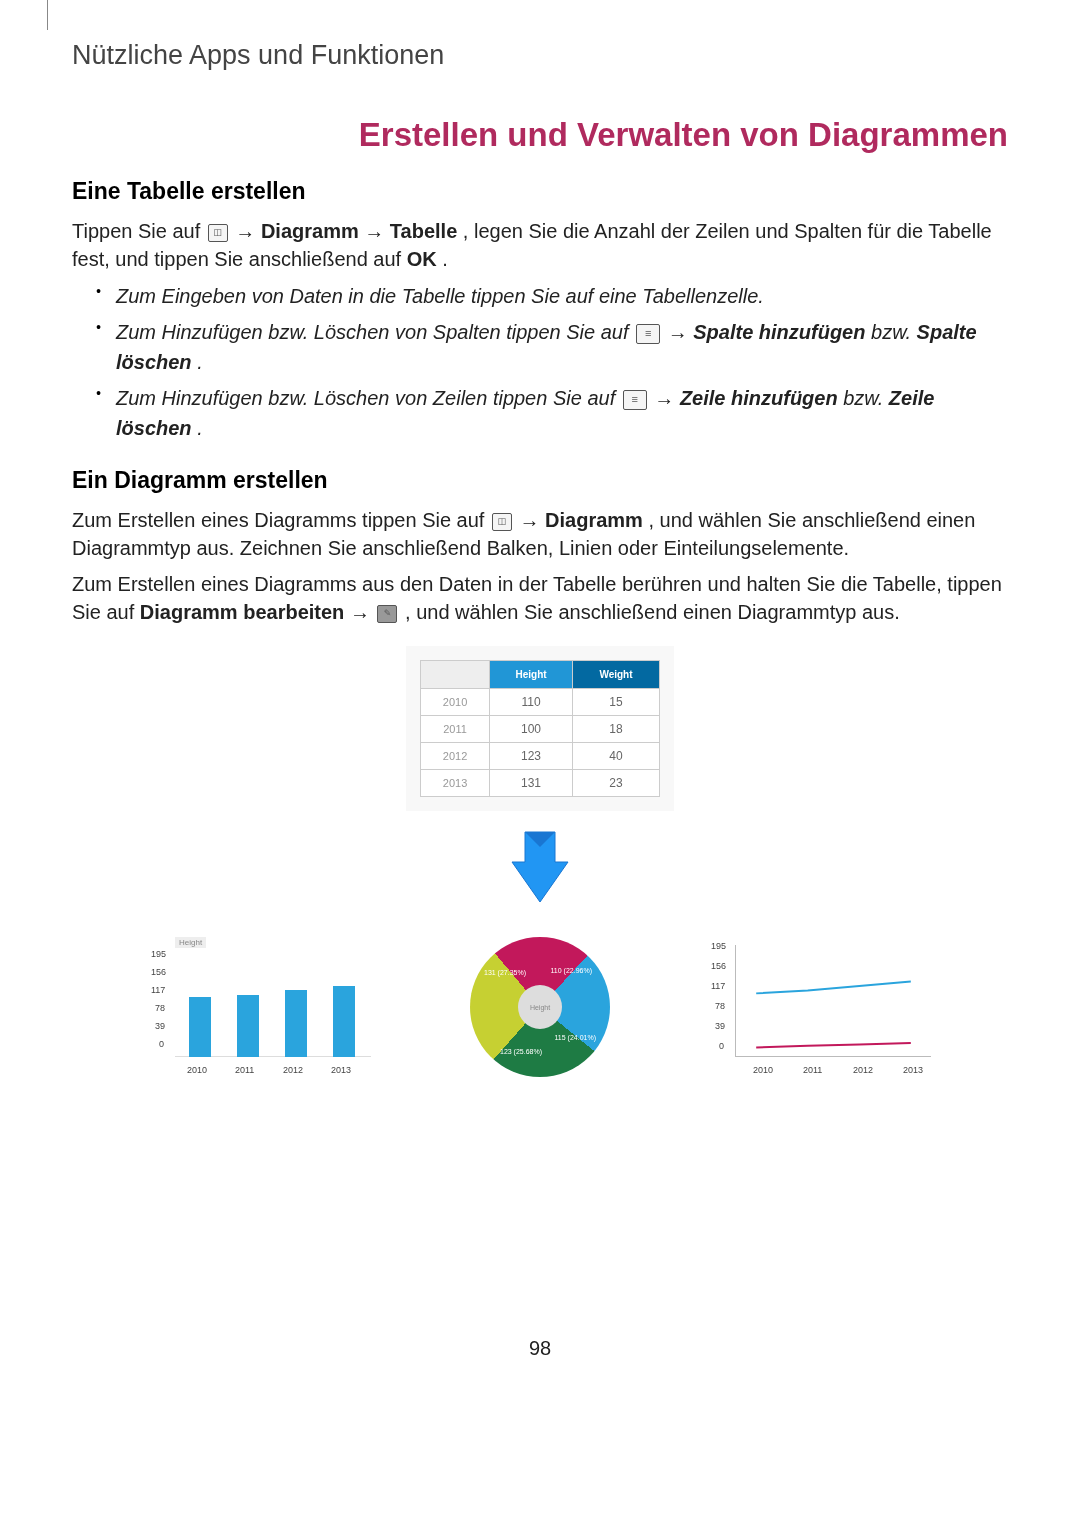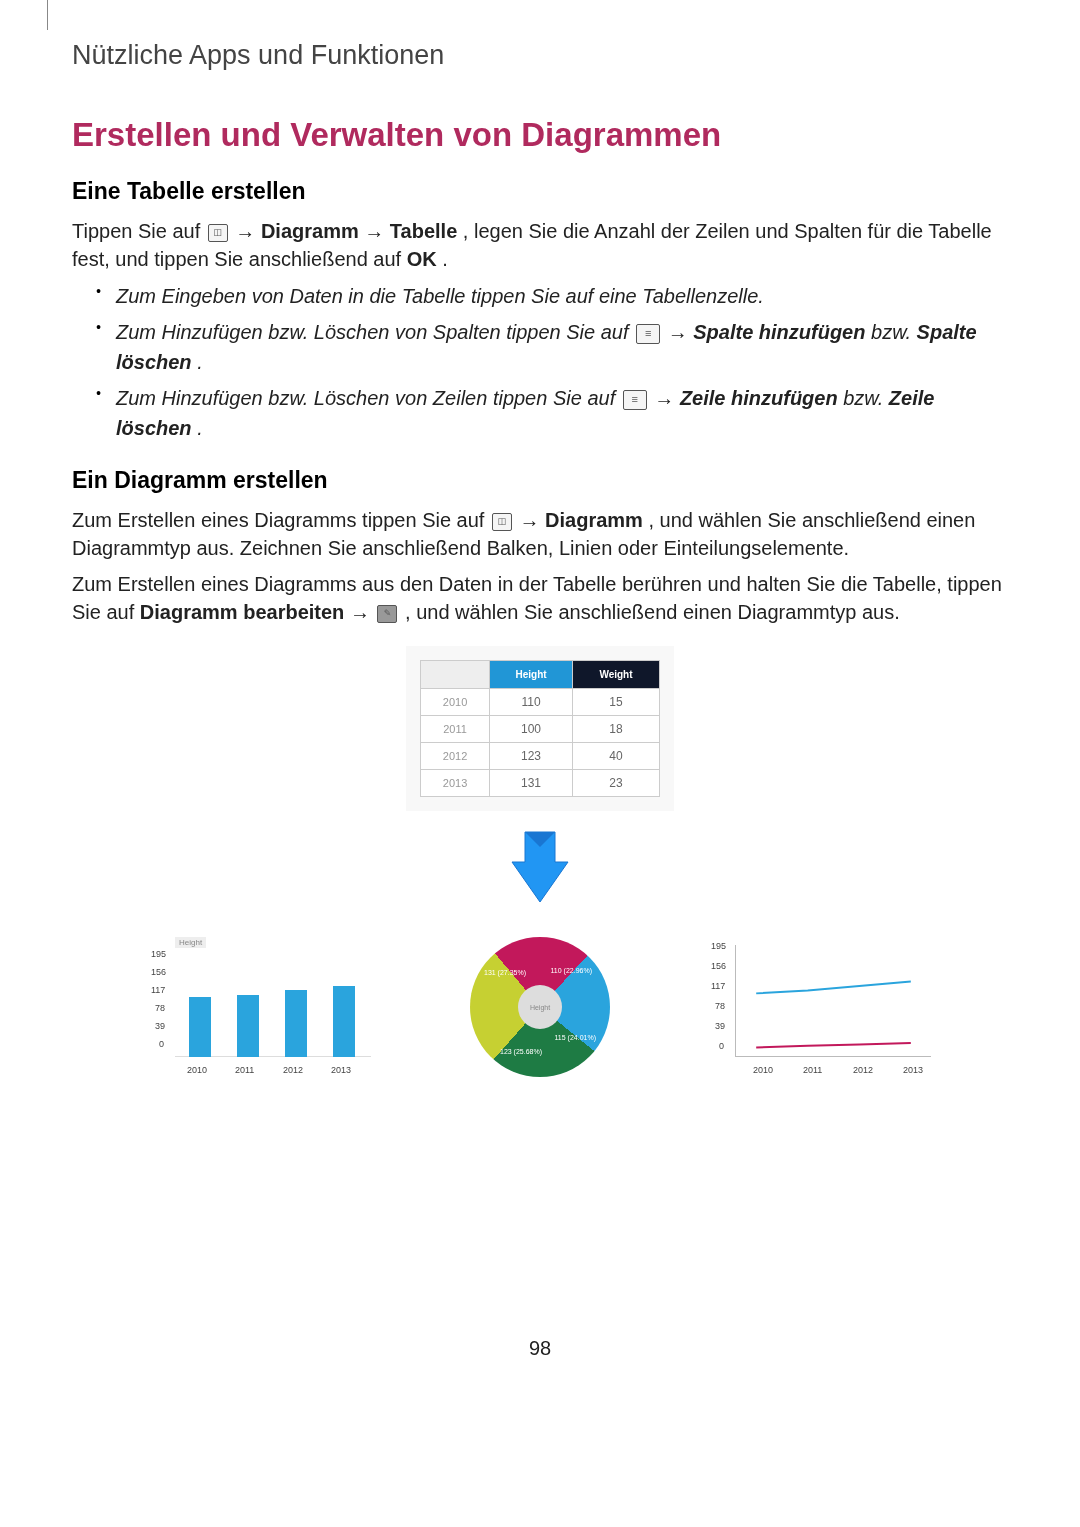--- a/index.html
+++ b/index.html
@@ -26,20 +26,21 @@
     font-size: 27px;
     color: #444;
     margin-bottom: 45px;
     font-weight: 400;
   }
   h1 {
     color: #b02a5e;
     font-size: 33px;
     font-weight: 600;
     margin: 0 0 16px 0;
+    text-align: right;
   }
   h2 {
     color: #000;
     font-size: 23px;
     font-weight: 700;
     margin: 24px 0 12px 0;
   }
   p {
     font-size: 20px;
     line-height: 1.4;
@@ -107,21 +108,21 @@
     padding: 6px 4px;
     color: #666;
   }
   .table-mock th {
     color: #fff;
     font-size: 10px;
     padding: 8px 4px;
   }
   .table-mock th.corner { background: #eee; }
   .table-mock th.c1 { background: #2196d6; }
-  .table-mock th.c2 { background: #0f172a; margin-top: 24px; }
+  .table-mock th.c2 { background: #0369a1; margin-top: 24px; }
   .table-mock td.year { color: #999; font-size: 11px; }
 
   
   .big-arrow {
     width: 60px;
     height: 80px;
     margin: 16px auto;
     display: block;
   }
 

